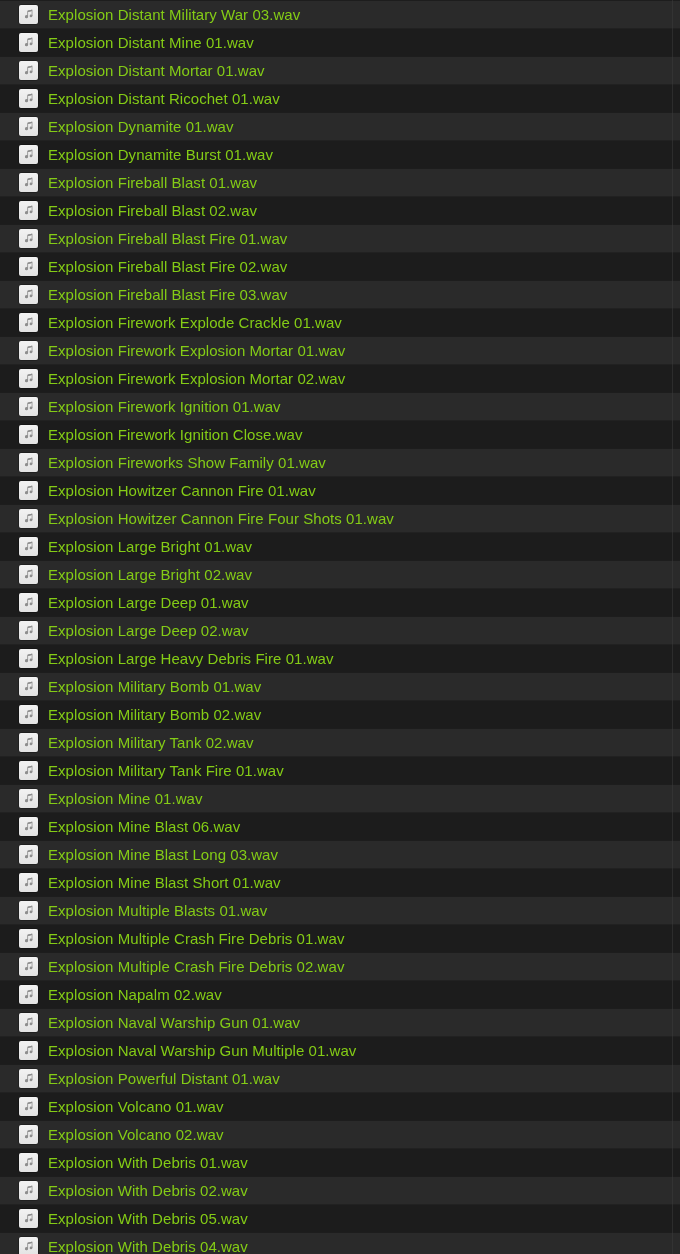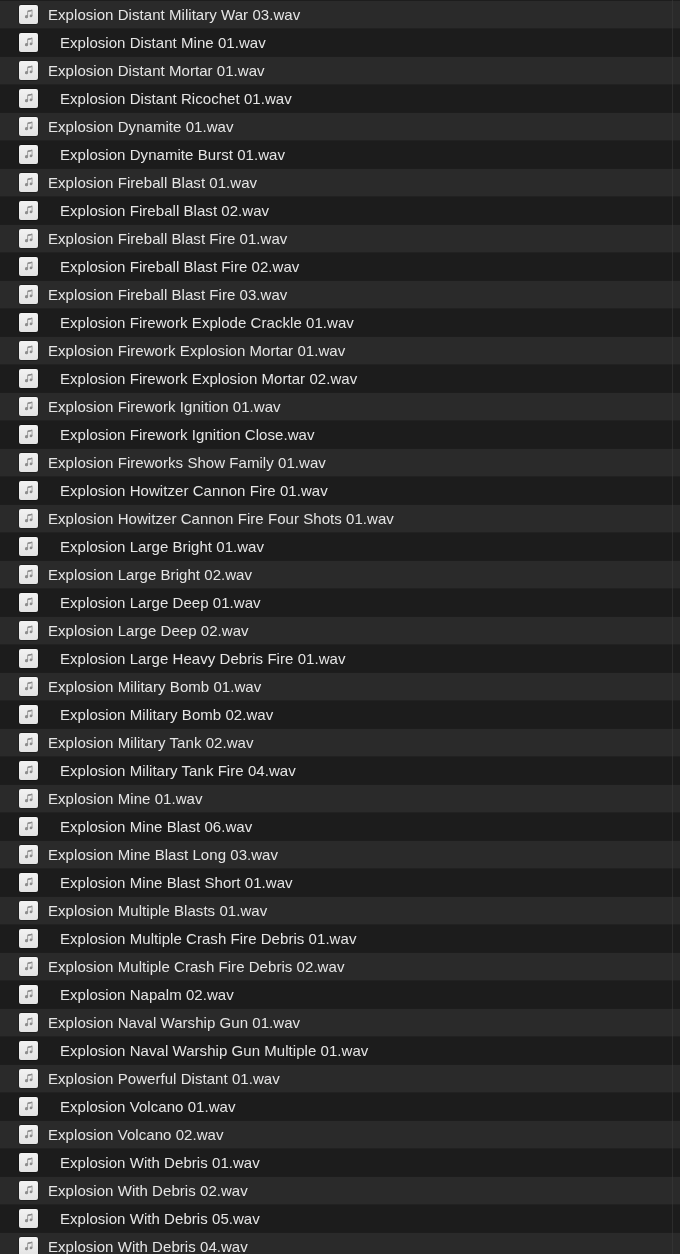--- a/index.html
+++ b/index.html
@@ -45,21 +45,20 @@
     height: 28px;
     box-sizing: border-box;
     padding-left: 19px;
     background: #2a2a2a;
     border-top: 1px solid rgba(0,0,0,0.30);
     overflow: hidden;
   }
   .file-row.alt {
     background: #1c1c1c;
     border-top-color: rgba(255,255,255,0.022);
-    gap: 12px;
   }
 
   .file-icon {
     flex: 0 0 auto;
     width: 19px;
     height: 19px;
     border-radius: 2px;
     background: linear-gradient(180deg, #f2f2f2 0%, #e3e3e3 100%);
     box-shadow: 0 0 0 0.5px rgba(0,0,0,0.45);
     display: flex;
@@ -69,21 +68,21 @@
     position: relative;
   }
   .file-icon svg {
     display: block;
     width: 11px;
     height: 11px;
   }
 
   .file-label {
     flex: 1 1 auto;
-    color: #e5e5e5;
+    color: #84cc16;
     font-size: 15px;
     line-height: 19px;
     letter-spacing: 0.05px;
     white-space: nowrap;
     overflow: hidden;
     text-overflow: clip;
     padding-bottom: 1px;
   }
 </style>
 </head>
@@ -389,21 +388,21 @@
     </div>
     <div class="file-row alt">
       <span class="file-icon">
         <svg viewBox="0 0 16 16" aria-hidden="true">
           <path fill="#8e8e8e" d="M6.2 2.4 13 1.0v2.0L7.4 4.2v7.0a2.3 2.3 0 1 1-1.2-2.0V2.4z"></path>
           <path fill="#8e8e8e" d="M13 1.0v2.0L7.4 4.2V2.2L13 1.0z"></path>
           <circle fill="#8e8e8e" cx="11.6" cy="10.0" r="2.0"></circle>
           <rect fill="#8e8e8e" x="12.6" y="1.0" width="1.1" height="9.2"></rect>
         </svg>
       </span>
-      <span class="file-label">Explosion Military Tank Fire 04.wav</span>
+      <span class="file-label">Explosion Military Tank Fire 01.wav</span>
     </div>
     <div class="file-row">
       <span class="file-icon">
         <svg viewBox="0 0 16 16" aria-hidden="true">
           <path fill="#8e8e8e" d="M6.2 2.4 13 1.0v2.0L7.4 4.2v7.0a2.3 2.3 0 1 1-1.2-2.0V2.4z"></path>
           <path fill="#8e8e8e" d="M13 1.0v2.0L7.4 4.2V2.2L13 1.0z"></path>
           <circle fill="#8e8e8e" cx="11.6" cy="10.0" r="2.0"></circle>
           <rect fill="#8e8e8e" x="12.6" y="1.0" width="1.1" height="9.2"></rect>
         </svg>
       </span>

